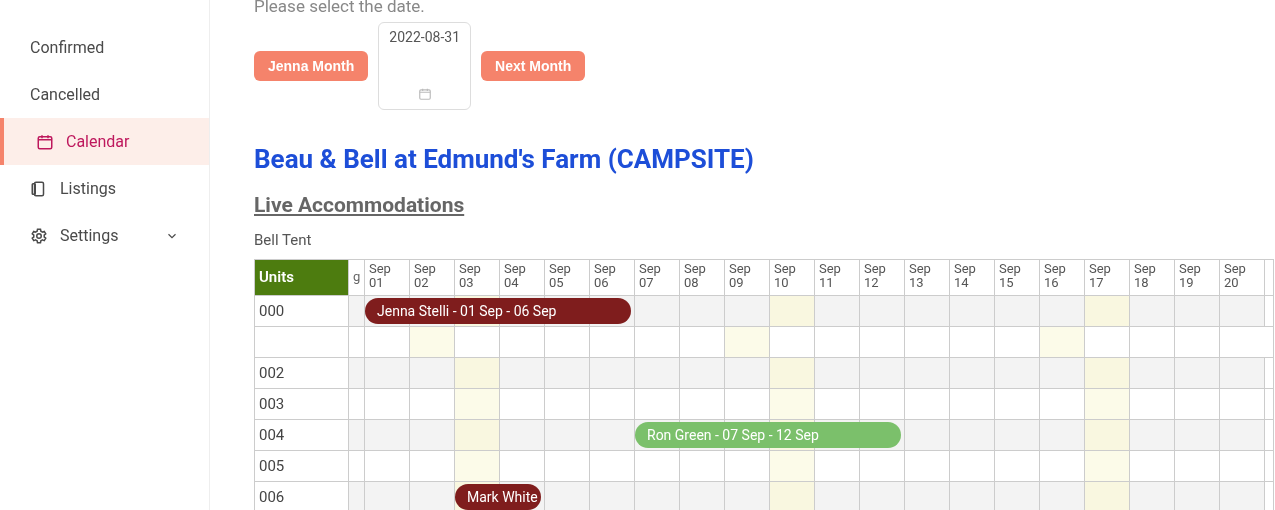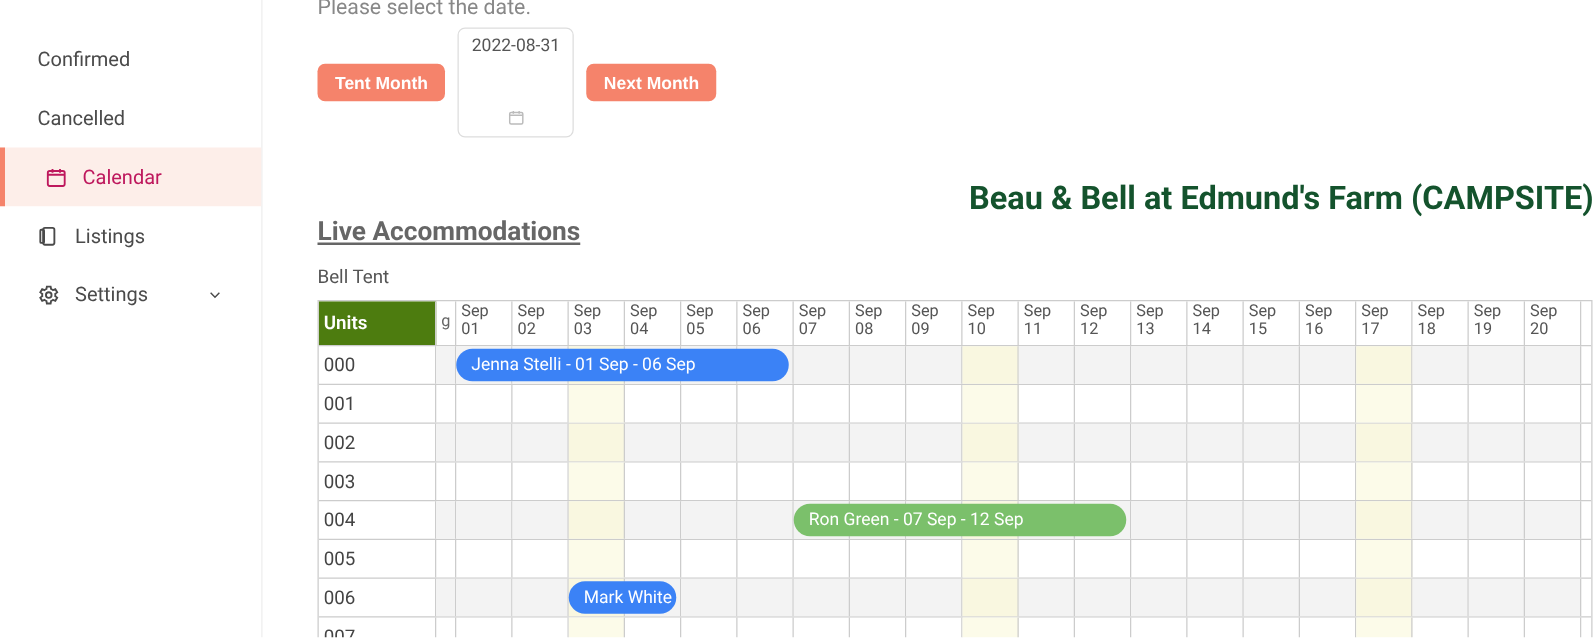--- a/index.html
+++ b/index.html
@@ -75,30 +75,29 @@
   font-size: 14px;
   color: #555;
   background: #fff;
   flex-direction: column;
 }
 .cal-icon { color: #bbb; }
 
 h1.title {
   font-size: 26px;
   font-weight: 700;
-  color: #14532d;
+  color: #1d4ed8;
   margin-top: 34px;
-  text-align: right;
 }
 h2.subtitle {
   font-size: 21px;
   font-weight: 700;
   color: #666;
   text-decoration: underline;
-  margin-top: 0;
+  margin-top: 19px;
 }
 .accom-label {
   font-size: 15px;
   color: #555;
   margin-top: 14px;
 }
 
 
 .cal-wrap {
   margin-top: 10px;
@@ -145,21 +144,21 @@
   border-radius: 14px;
   color: #fff;
   font-size: 14px;
   display: flex;
   align-items: center;
   padding: 0 12px;
   white-space: nowrap;
   overflow: hidden;
   z-index: 2;
 }
-.b-blue  { background: #3b82f6; }
+.b-blue  { background: #7f1d1d; }
 .b-green { background: #7bc06b; }
 </style>
 </head>
 <body>
 
 <div class="layout">
 
   <nav class="sidebar">
     <div class="nav-item indent">
       <span>Confirmed</span>
@@ -197,21 +196,21 @@
         <svg viewBox="0 0 24 24" width="14" height="14" fill="none" stroke="currentColor" stroke-width="2">
             <path d="M6 9l6 6 6-6"></path>
           </svg>
       </span>
     </div>
   </nav>
 
   <main class="main">
     <div class="prompt">Please select the date.</div>
     <div class="controls-row">
-      <button class="btn">Tent Month</button>
+      <button class="btn">Jenna Month</button>
       <div class="date-input">
         <span>2022-08-31</span>
         <span class="cal-icon icon">
           <svg viewBox="0 0 24 24" width="14" height="14" fill="none" stroke="currentColor" stroke-width="2">
               <rect x="3" y="5" width="18" height="16" rx="2"></rect>
               <path d="M3 9h18M8 3v4M16 3v4"></path>
             </svg>
         </span>
       </div>
       <button class="btn">Next Month</button>
@@ -265,21 +264,20 @@
           <div class="cell"></div>
           <div class="cell"></div>
           <div class="cell"></div>
           <div class="cell hl"></div>
           <div class="cell"></div>
           <div class="cell"></div>
           <div class="cell"></div>
           <div class="booking b-blue" style="left: 110px; width: 266px;">Jenna Stelli  - 01 Sep - 06 Sep</div>
         </div>
         <div class="cal-row">
-          <div class="unit-c">001</div>
           <div class="cell"></div>
           <div class="cell"></div>
           <div class="cell"></div>
           <div class="cell hl"></div>
           <div class="cell"></div>
           <div class="cell"></div>
           <div class="cell"></div>
           <div class="cell"></div>
           <div class="cell"></div>
           <div class="cell"></div>

